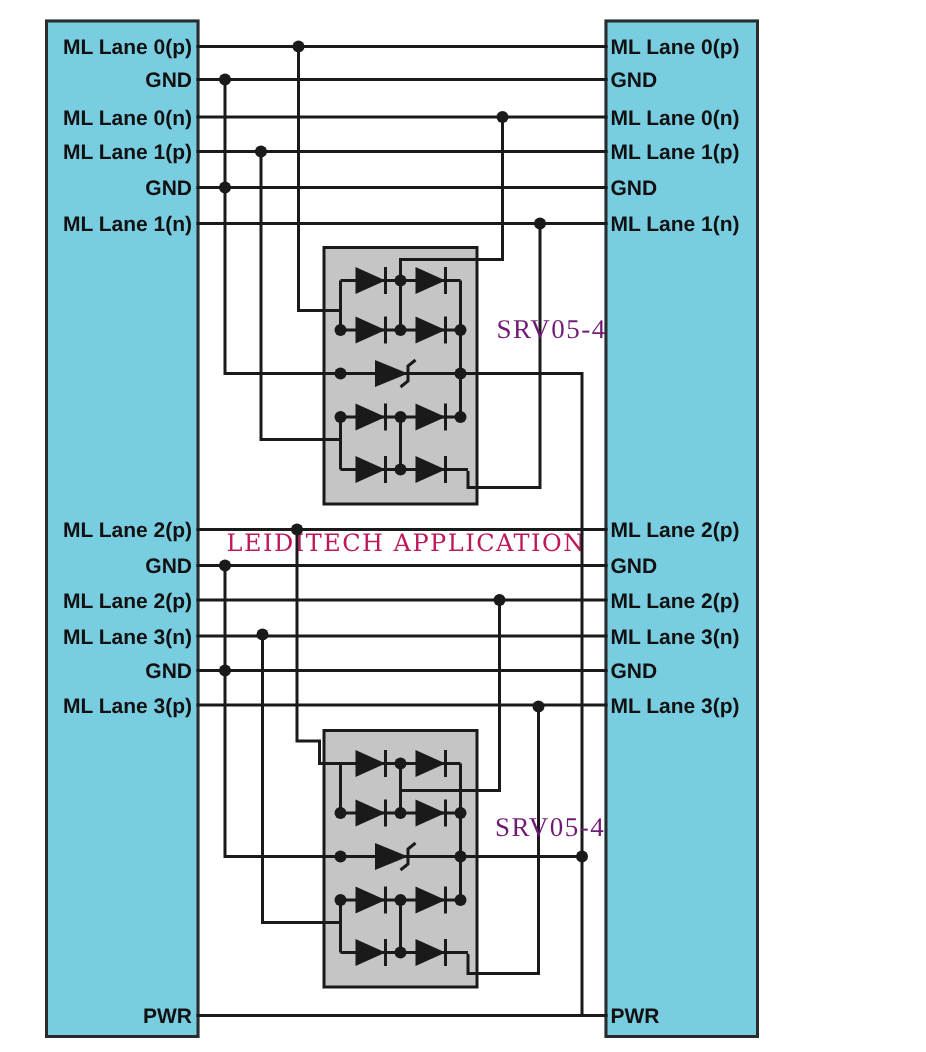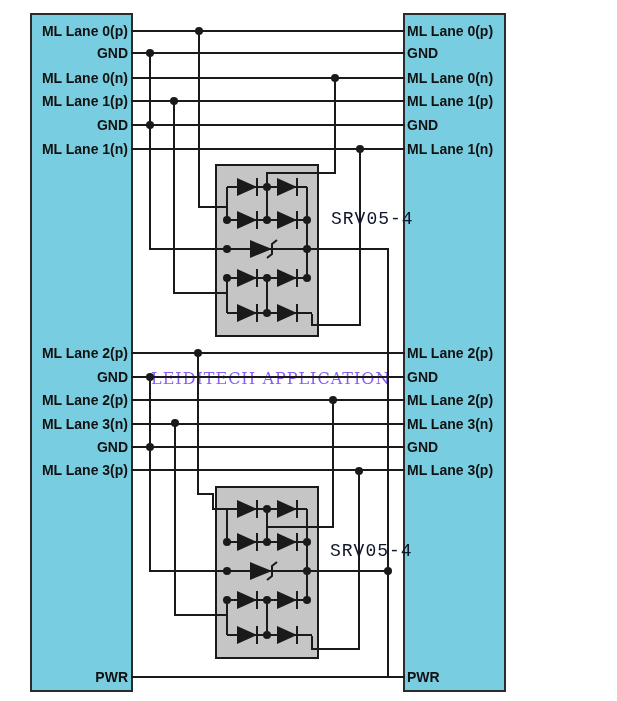--- a/index.html
+++ b/index.html
@@ -14,27 +14,27 @@
   #left-connector{left:30px;}
   #right-connector{left:403px;}
   .pin-label{
     position:absolute;height:16px;line-height:16px;
     font-size:14px;font-weight:bold;color:#111;z-index:3;white-space:nowrap;
   }
   .pin-left{left:34px;width:94px;text-align:right;}
   .pin-right{left:407px;width:94px;text-align:left;}
   #wiring-svg{position:absolute;left:0;top:0;z-index:2;}
   .chip-label{
-    position:absolute;z-index:3;font-family:Liberation Mono, monospace;
-    font-size:18px;color:#0f172a;letter-spacing:1px;white-space:nowrap;
+    position:absolute;z-index:3;font-family:Liberation Serif, serif;
+    font-size:18px;color:#701a75;letter-spacing:1px;white-space:nowrap;
   }
   #watermark-center{
-    position:absolute;left:151px;top:369px;z-index:1;
+    position:absolute;left:151px;top:352px;z-index:1;
     font-family:"DejaVu Serif", serif;font-size:16px;letter-spacing:1px;
-    color:#8b5cf6;white-space:nowrap;
+    color:#be185d;white-space:nowrap;
   }
   #watermark-bottom{
     position:absolute;left:428px;top:711px;z-index:4;
     font-family:"DejaVu Sans", sans-serif;font-size:17px;
     color:#8fca92;opacity:0.9;white-space:nowrap;
   }
 </style>
 </head>
 <body>
 

